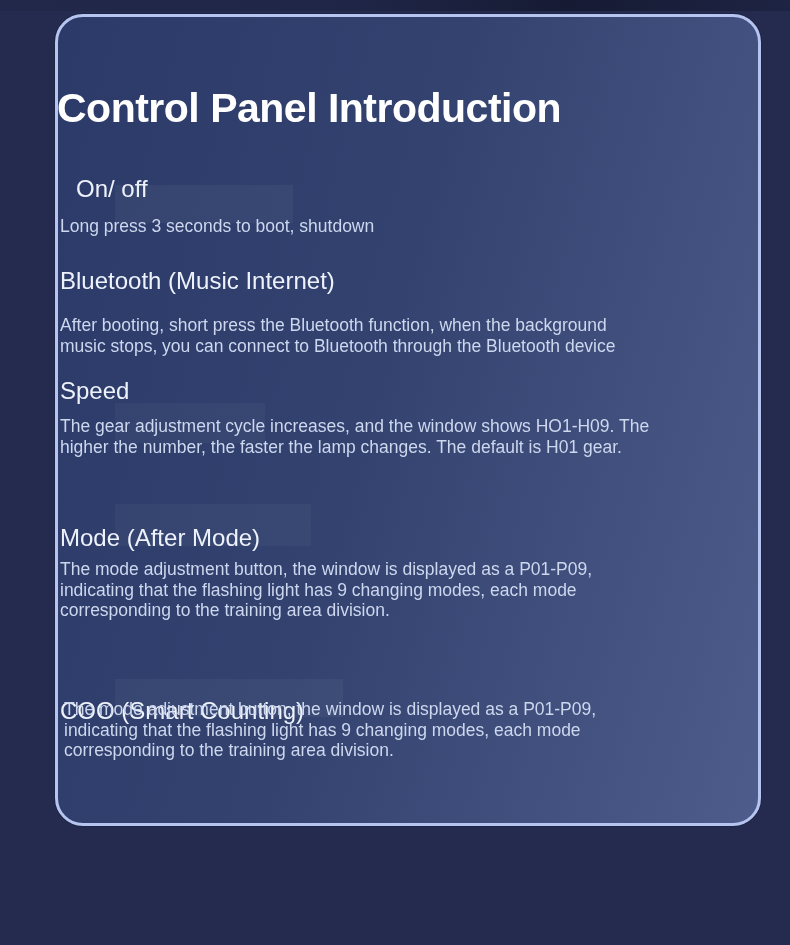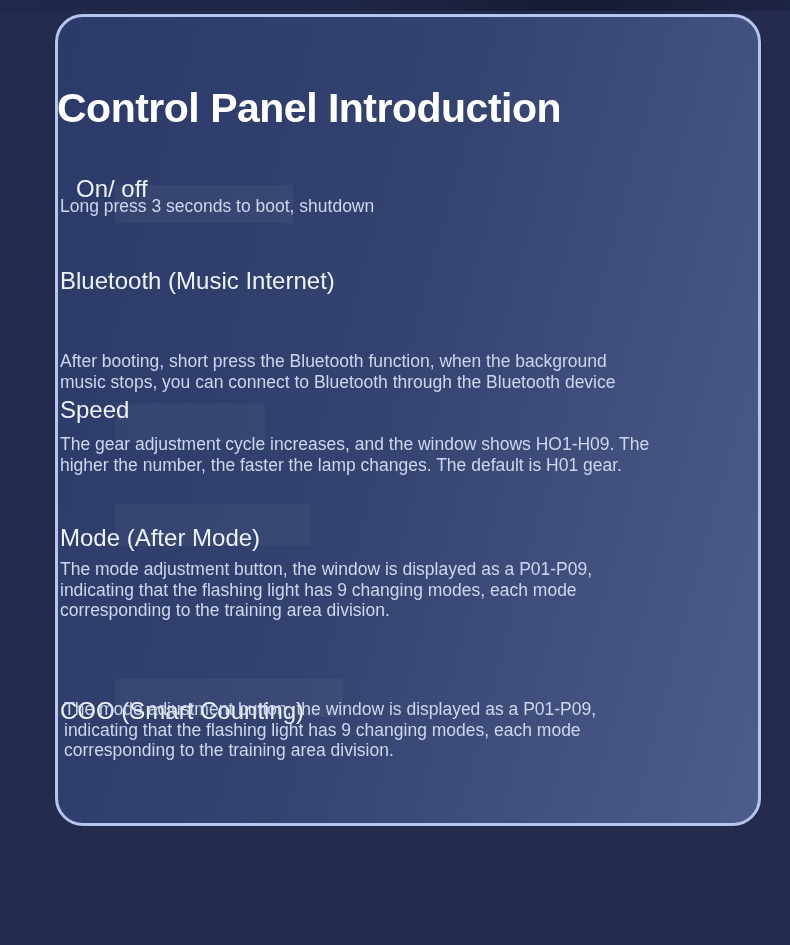--- a/index.html
+++ b/index.html
@@ -70,25 +70,25 @@
     position: absolute;
     left: 60px;
     width: 660px;
     font-size: 17.5px;
     line-height: 20.5px;
     font-weight: 400;
     color: var(--body);
     white-space: pre-line;
   }
   .h-s0 { top: 172px; margin-left: 16px; }
-  .b-s0 { top: 196px; }
+  .b-s0 { top: 216px; }
   .h-s1 { top: 264px; text-align: right; }
-  .b-s1 { top: 315px; margin-top: 36px; }
-  .h-s2 { top: 393px; text-align: right; }
-  .b-s2 { top: 434px; }
+  .b-s1 { top: 315px; }
+  .h-s2 { top: 374px; text-align: right; }
+  .b-s2 { top: 416px; }
   .h-s3 { top: 521px; }
   .b-s3 { top: 559px; }
   .h-s4 { top: 694px; }
   .b-s4 { top: 699px; left: 64px; }
 </style>
 </head>
 <body>
 
 <div class="top-strip"></div>
 

